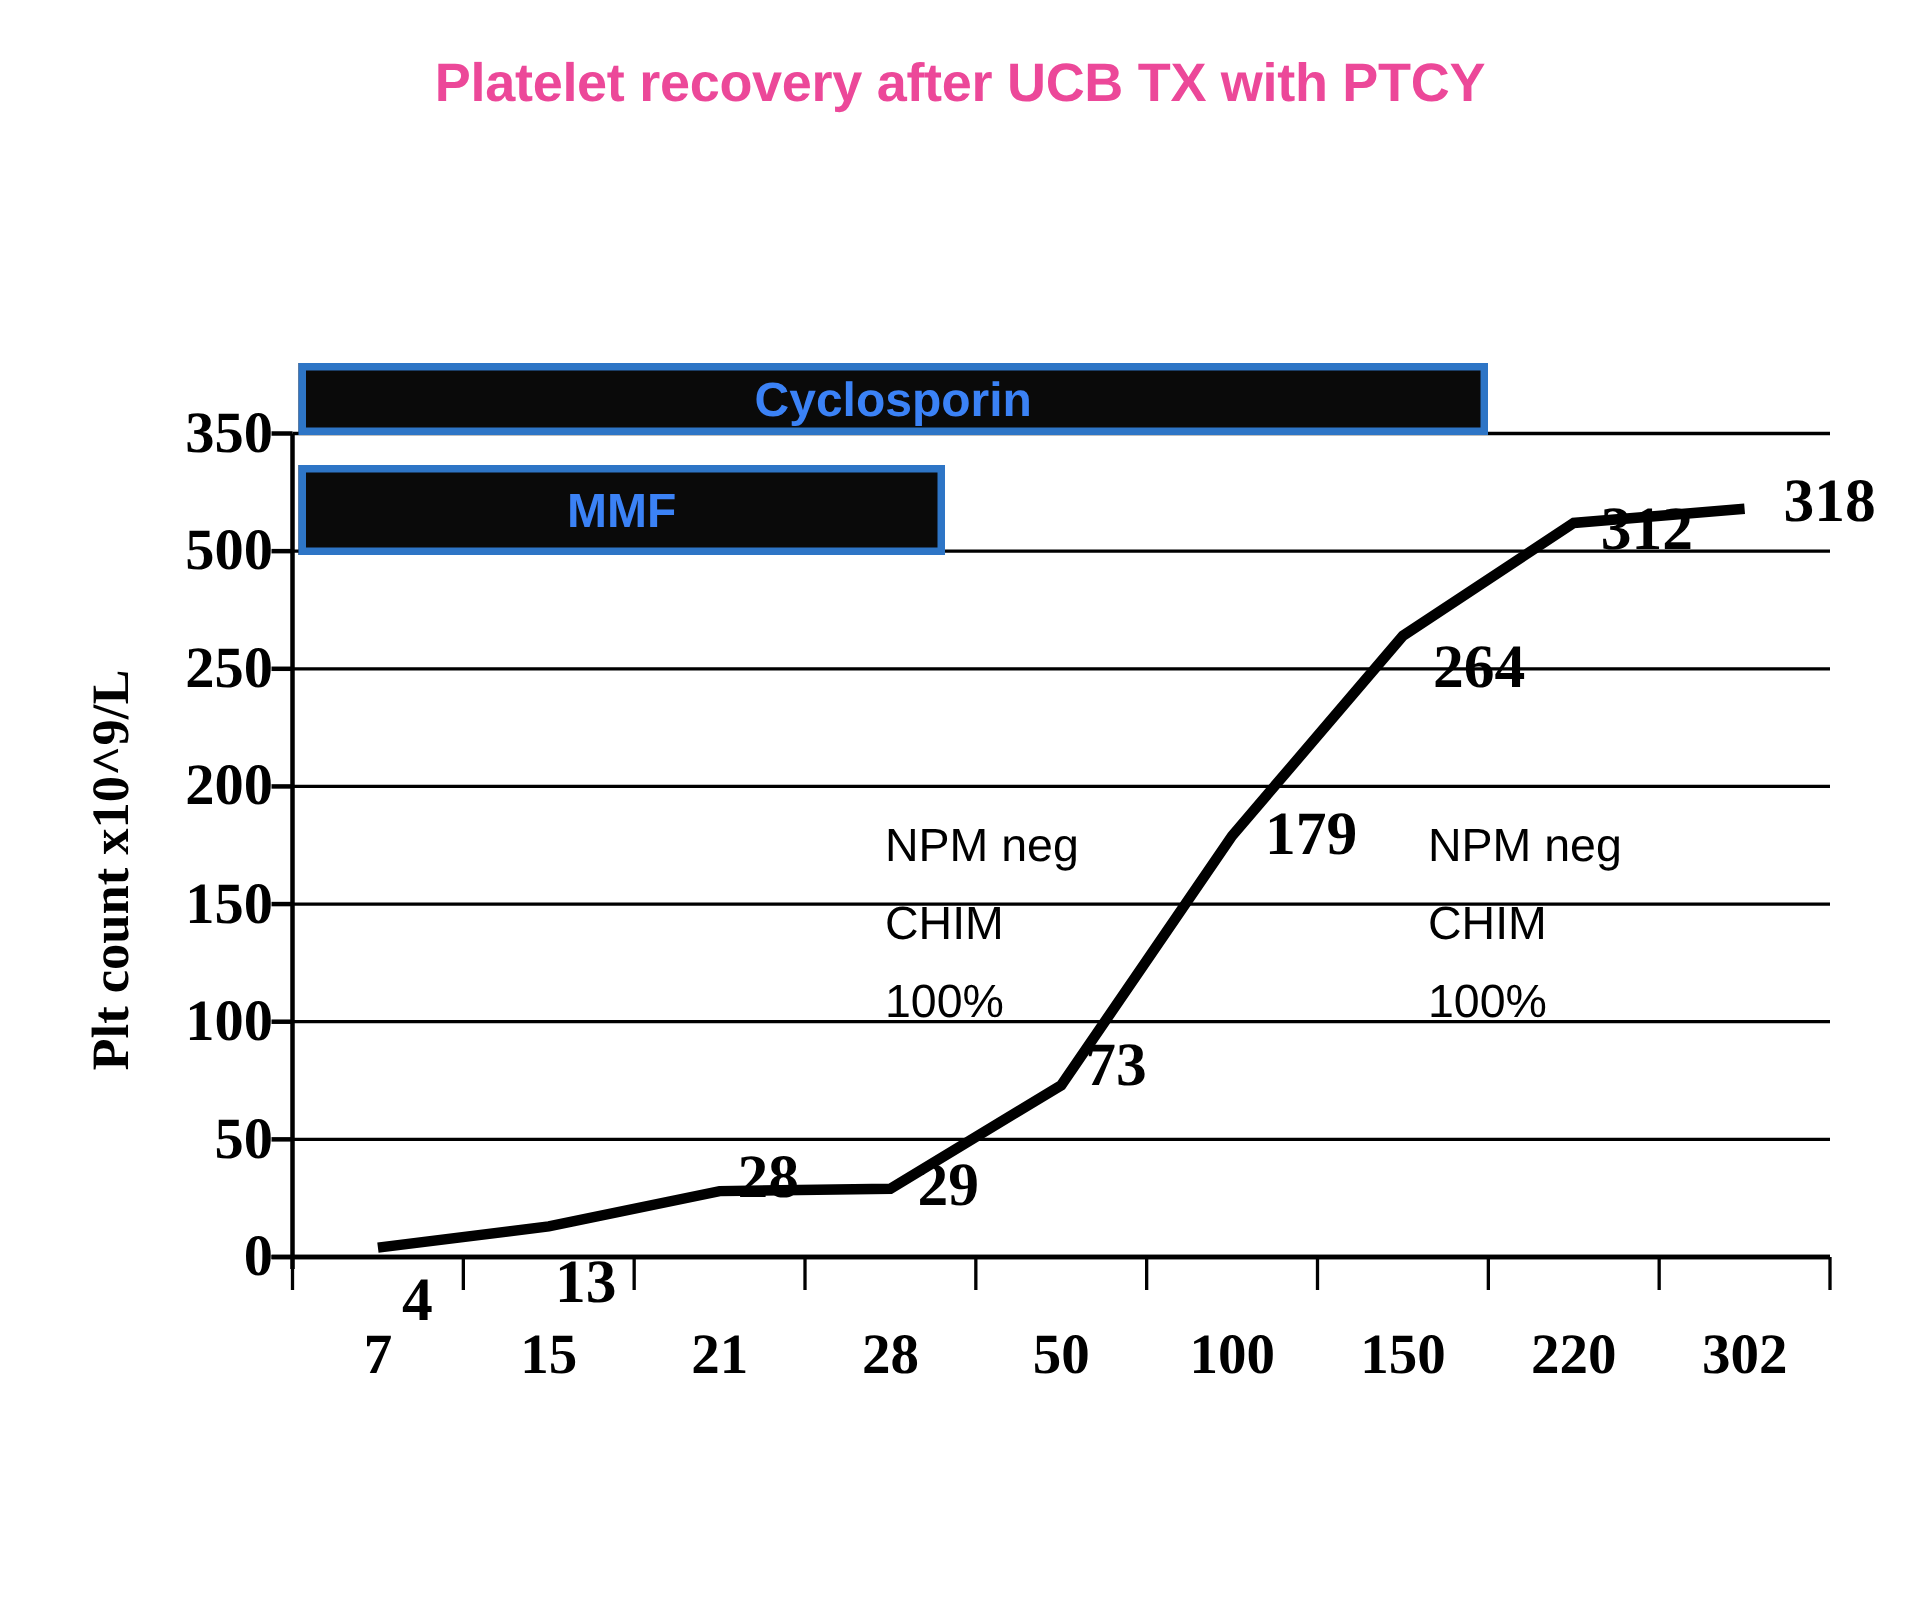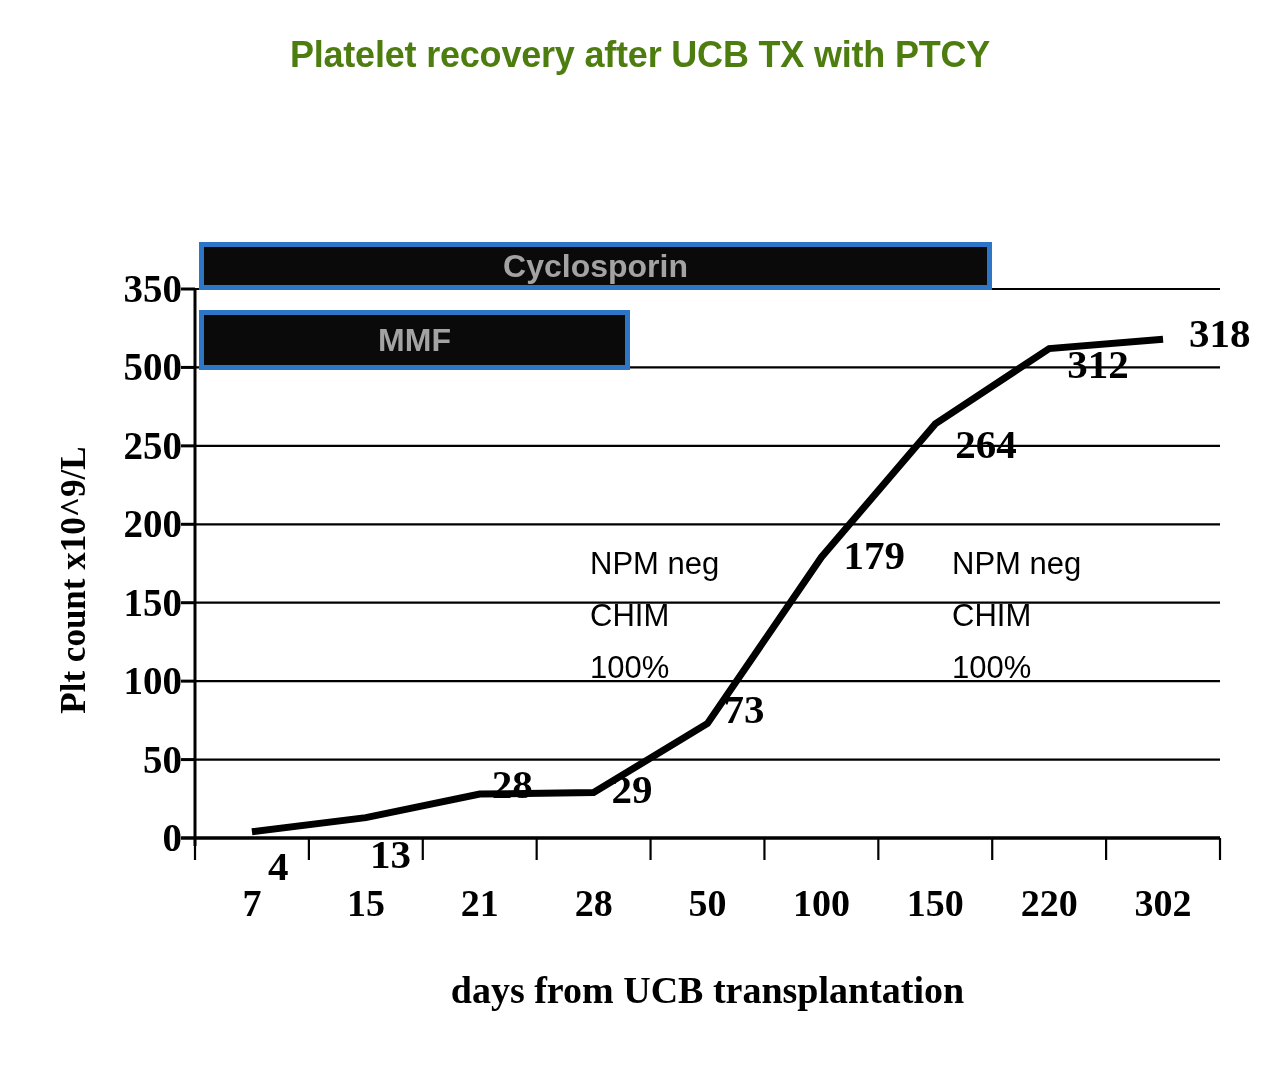--- a/index.html
+++ b/index.html
@@ -27,21 +27,21 @@
   .chart-title {
     position: absolute;
     left: 0;
     top: 34px;
     width: 1280px;
     text-align: center;
     font-family: "Liberation Sans", "DejaVu Sans", sans-serif;
     font-weight: bold;
     font-size: 36px;
     letter-spacing: -0.2px;
-    color: #4d7c0f;
+    color: #ec4899;
     white-space: nowrap;
   }
 
   
   .y-axis-title {
     position: absolute;
     left: -186px;
     top: 560px;
     width: 520px;
     text-align: center;
@@ -104,21 +104,21 @@
     background: #0a0a0a;
     box-sizing: border-box;
     display: flex;
     align-items: center;
     justify-content: center;
   }
   .treatment-bar .bar-label {
     font-family: "Liberation Sans", "DejaVu Sans", sans-serif;
     font-weight: bold;
     font-size: 32px;
-    color: #a3a3a3;
+    color: #3b82f6;
     letter-spacing: 0px;
     white-space: nowrap;
   }
   #bar-cyclosporin {
     left: 199px;
     top: 242px;
     width: 793px;
     height: 48px;
     border: 5px solid #2E75C6;
   }
@@ -156,21 +156,20 @@
 </style>
 </head>
 <body>
 
 <div id="chart-root">
 
   <div class="chart-title">Platelet recovery after UCB TX with PTCY</div>
 
   <div class="y-axis-title">Plt count x10^9/L</div>
 
-  <div class="x-axis-title">days from UCB transplantation</div>
 
   <svg class="plot" viewBox="0 0 1280 1068">
 
     <g id="gridlines">
         <line x1="195" y1="289" x2="1220" y2="289" stroke="#000" stroke-width="2.2"></line>
         <line x1="195" y1="367.42857142857144" x2="1220" y2="367.42857142857144" stroke="#000" stroke-width="2.2"></line>
         <line x1="195" y1="445.85714285714283" x2="1220" y2="445.85714285714283" stroke="#000" stroke-width="2.2"></line>
         <line x1="195" y1="524.2857142857142" x2="1220" y2="524.2857142857142" stroke="#000" stroke-width="2.2"></line>
         <line x1="195" y1="602.7142857142858" x2="1220" y2="602.7142857142858" stroke="#000" stroke-width="2.2"></line>
         <line x1="195" y1="681.1428571428571" x2="1220" y2="681.1428571428571" stroke="#000" stroke-width="2.2"></line>
@@ -233,21 +232,21 @@
     </div>
 
   <div id="data-labels">
       <div class="data-label" style="left: 267.944px; top: 845.726px;">4</div>
       <div class="data-label" style="left: 370px; top: 833.609px;">13</div>
       <div class="data-label" style="left: 491.722px; top: 764.08px;">28</div>
       <div class="data-label" style="left: 611.611px; top: 768.511px;">29</div>
       <div class="data-label" style="left: 723.5px; top: 689.494px;">73</div>
       <div class="data-label" style="left: 843.389px; top: 535.226px;">179</div>
       <div class="data-label" style="left: 955.278px; top: 423.897px;">264</div>
-      <div class="data-label" style="left: 1067.17px; top: 344px;">312</div>
+      <div class="data-label" style="left: 1067.17px; top: 332px;">312</div>
       <div class="data-label" style="left: 1189.06px; top: 313.194px;">318</div>
     </div>
 
   <div class="treatment-bar" id="bar-cyclosporin">
     <span class="bar-label">Cyclosporin</span>
   </div>
   <div class="treatment-bar" id="bar-mmf">
     <span class="bar-label">MMF</span>
   </div>
 

